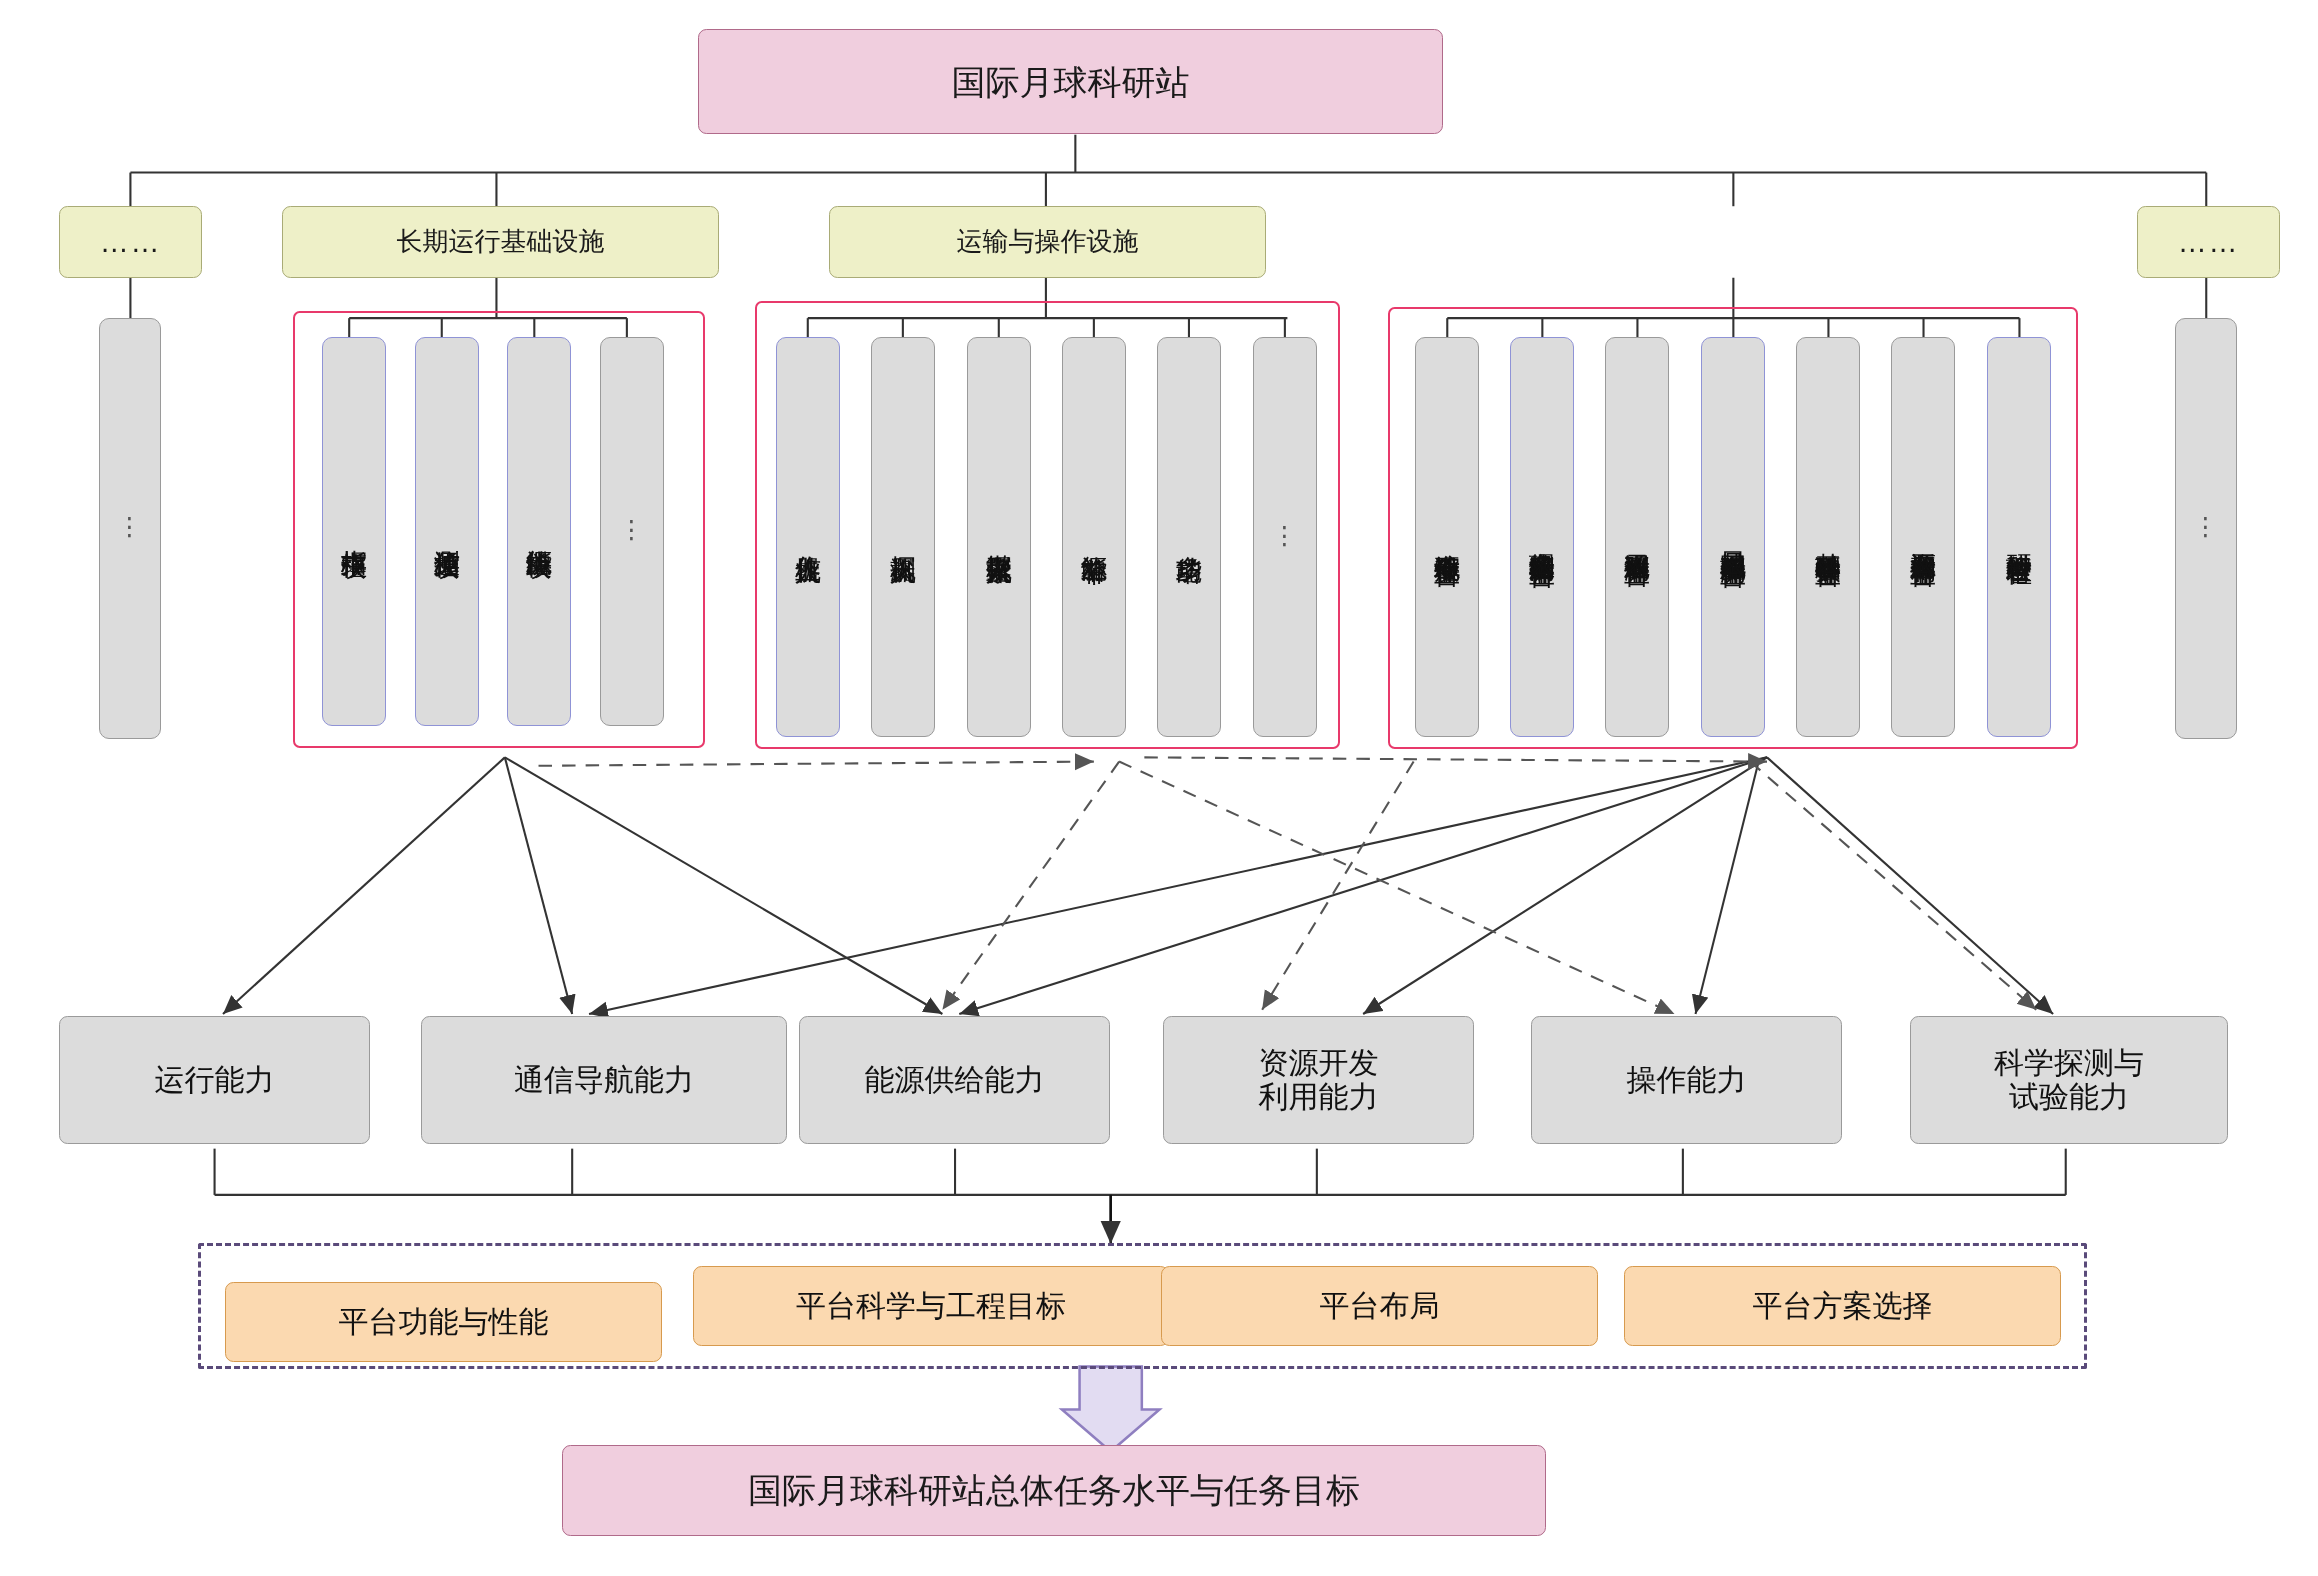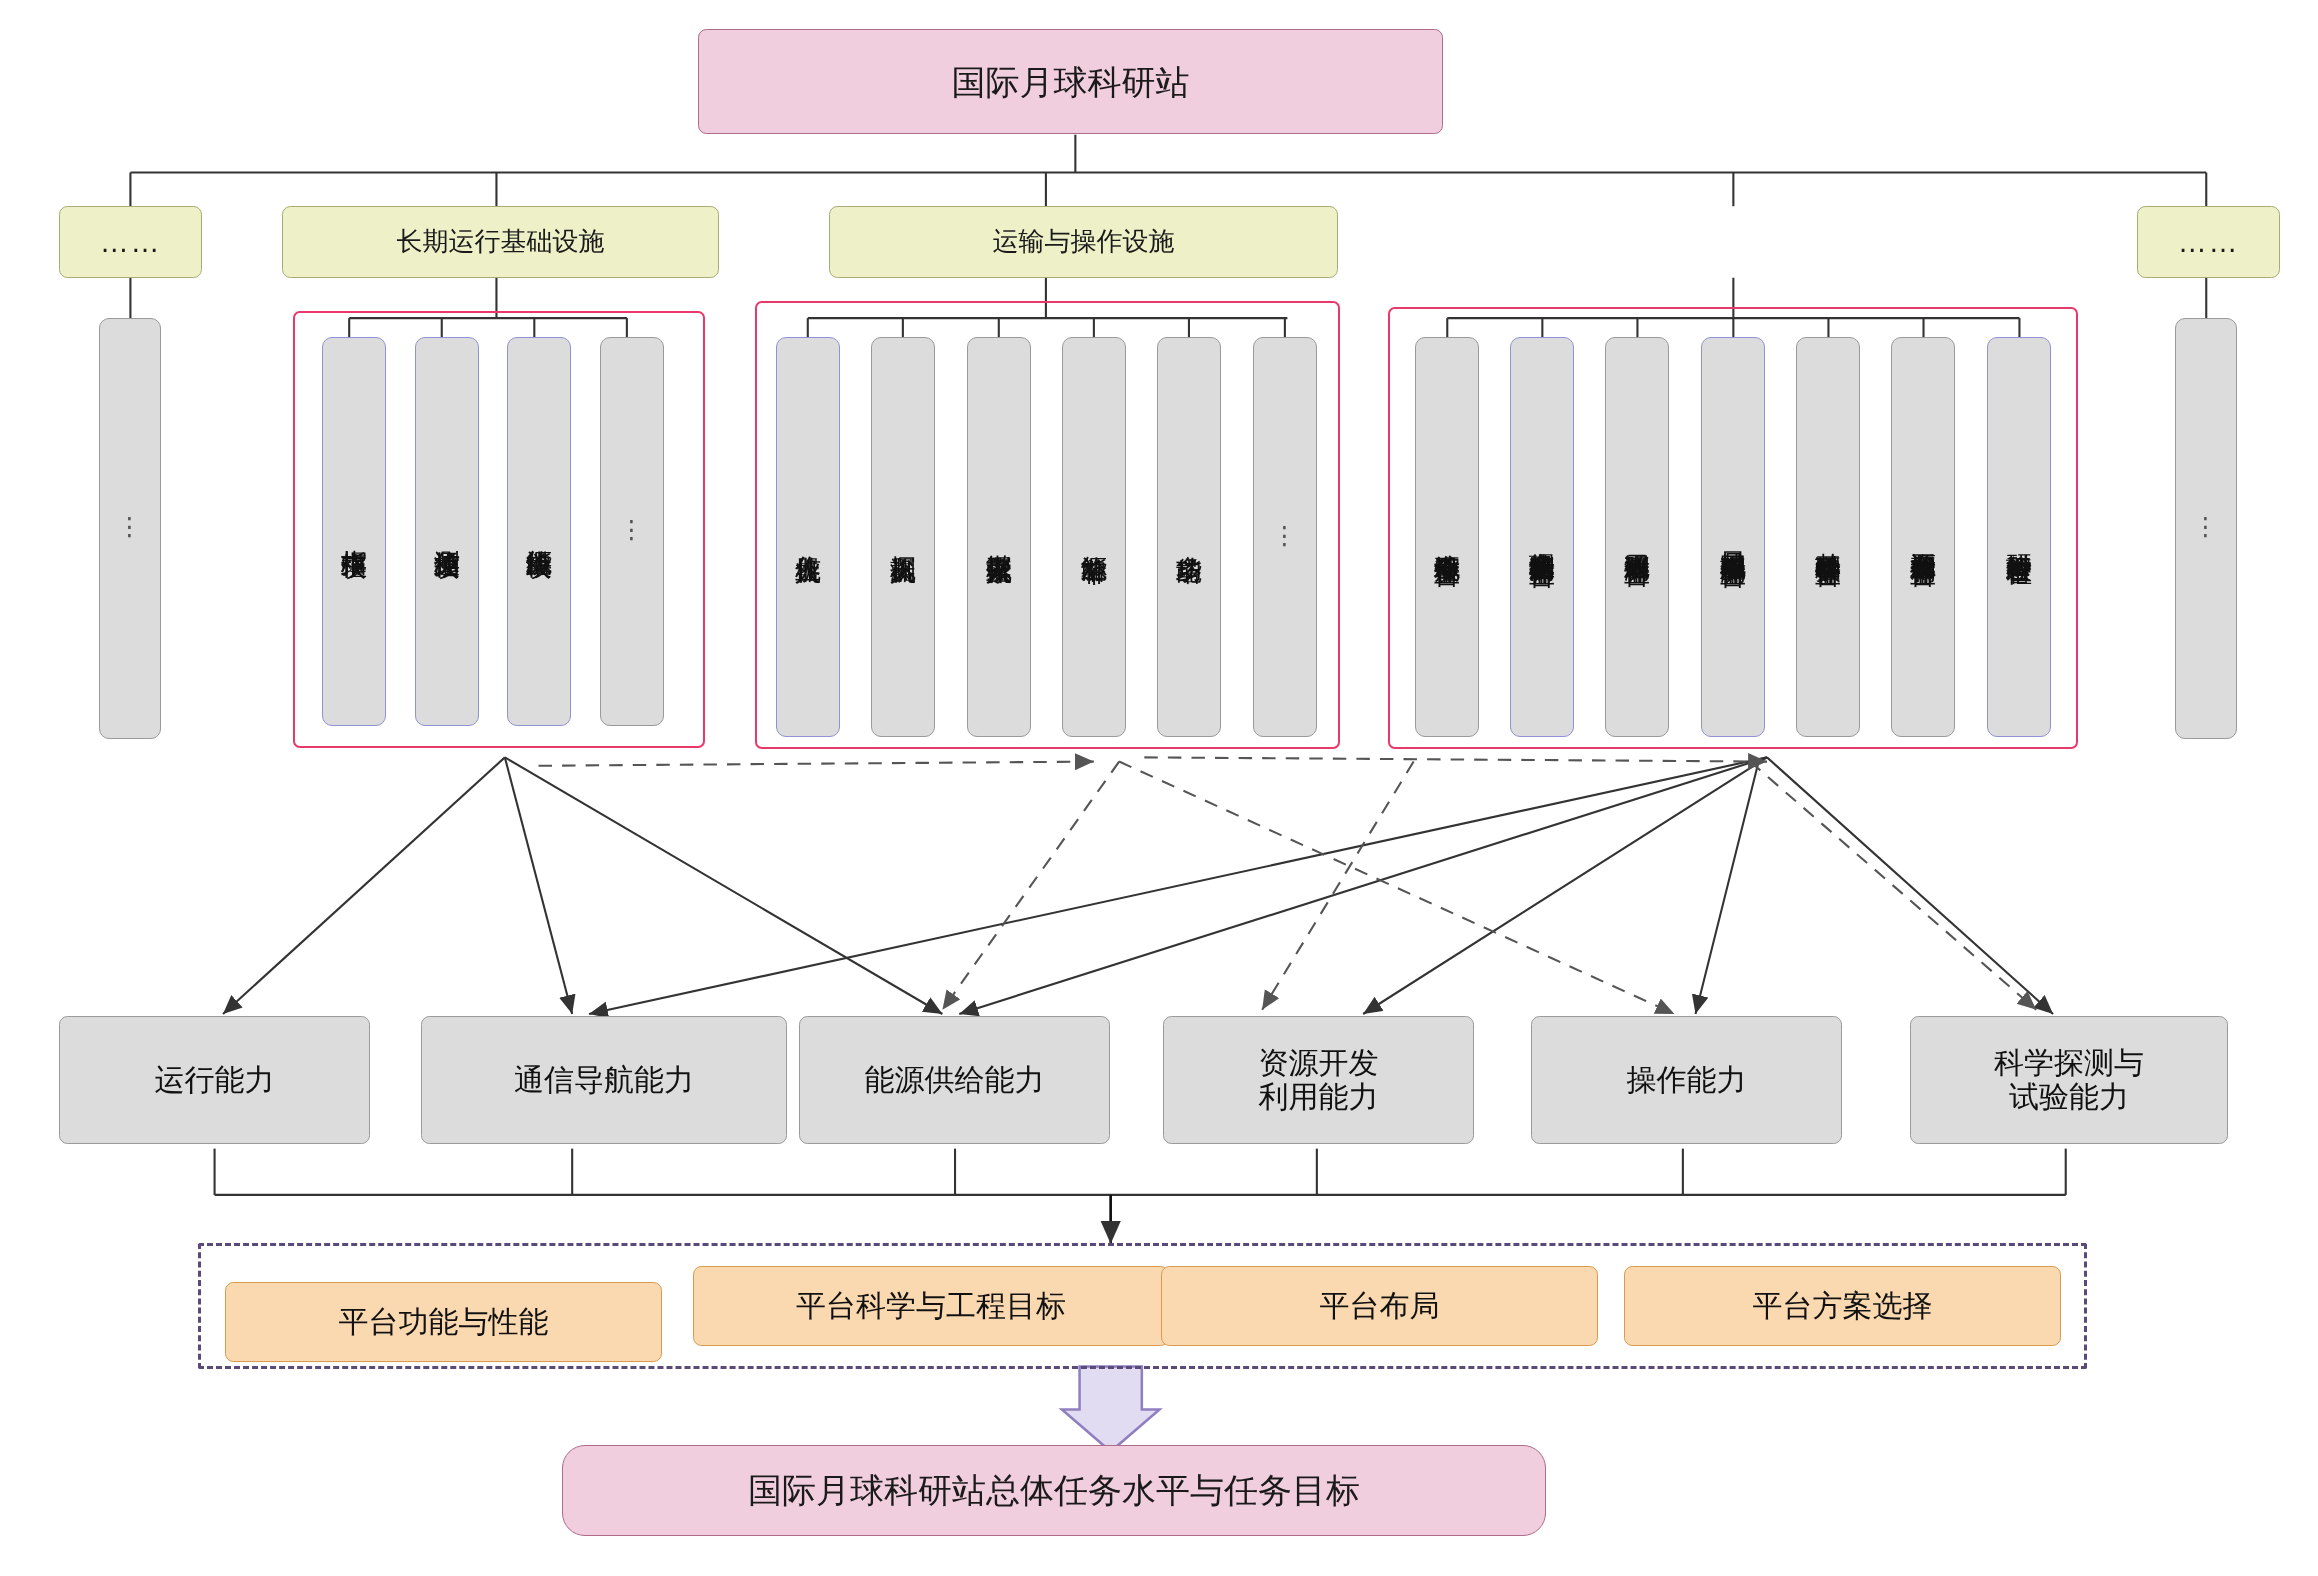--- a/index.html
+++ b/index.html
@@ -218,21 +218,21 @@
   </div>
 
   <div class="node yellow small" style="left:59px; top:206px; width:143px; height:72px;">
     <span>……</span>
   </div>
 
   <div class="node yellow" style="left:282px; top:206px; width:437px; height:72px;">
     <span>长期运行基础设施</span>
   </div>
 
-  <div class="node yellow" style="left:829px; top:206px; width:509px; height:72px;">
+  <div class="node yellow" style="left:829px; top:206px; width:437px; height:72px;">
     <span>运输与操作设施</span>
   </div>
 
 
   <div class="node yellow small" style="left:2137px; top:206px; width:143px; height:72px;">
     <span>……</span>
   </div>
 
   <div class="node grey dots" style="left:99px; top:318px; width:62px; height:421px;">
     <span>⋮</span>
@@ -329,18 +329,18 @@
   <div class="node orange" style="left:693px; top:1266px; width:476px; height:80px;">
     <span>平台科学与工程目标</span>
   </div>
   <div class="node orange" style="left:1624px; top:1266px; width:437px; height:80px;">
     <span>平台方案选择</span>
   </div>
   <div class="node orange" style="left:1161px; top:1266px; width:437px; height:80px;">
     <span>平台布局</span>
   </div>
 
-  <div class="node pink" style="left:562px; top:1445px; width:984px; height:91px;border-radius:23px;">
+  <div class="node pink" style="left:562px; top:1445px; width:984px; height:91px;">
     <span>国际月球科研站总体任务水平与任务目标</span>
   </div>
 
 </div>
 
 
 </body></html>

